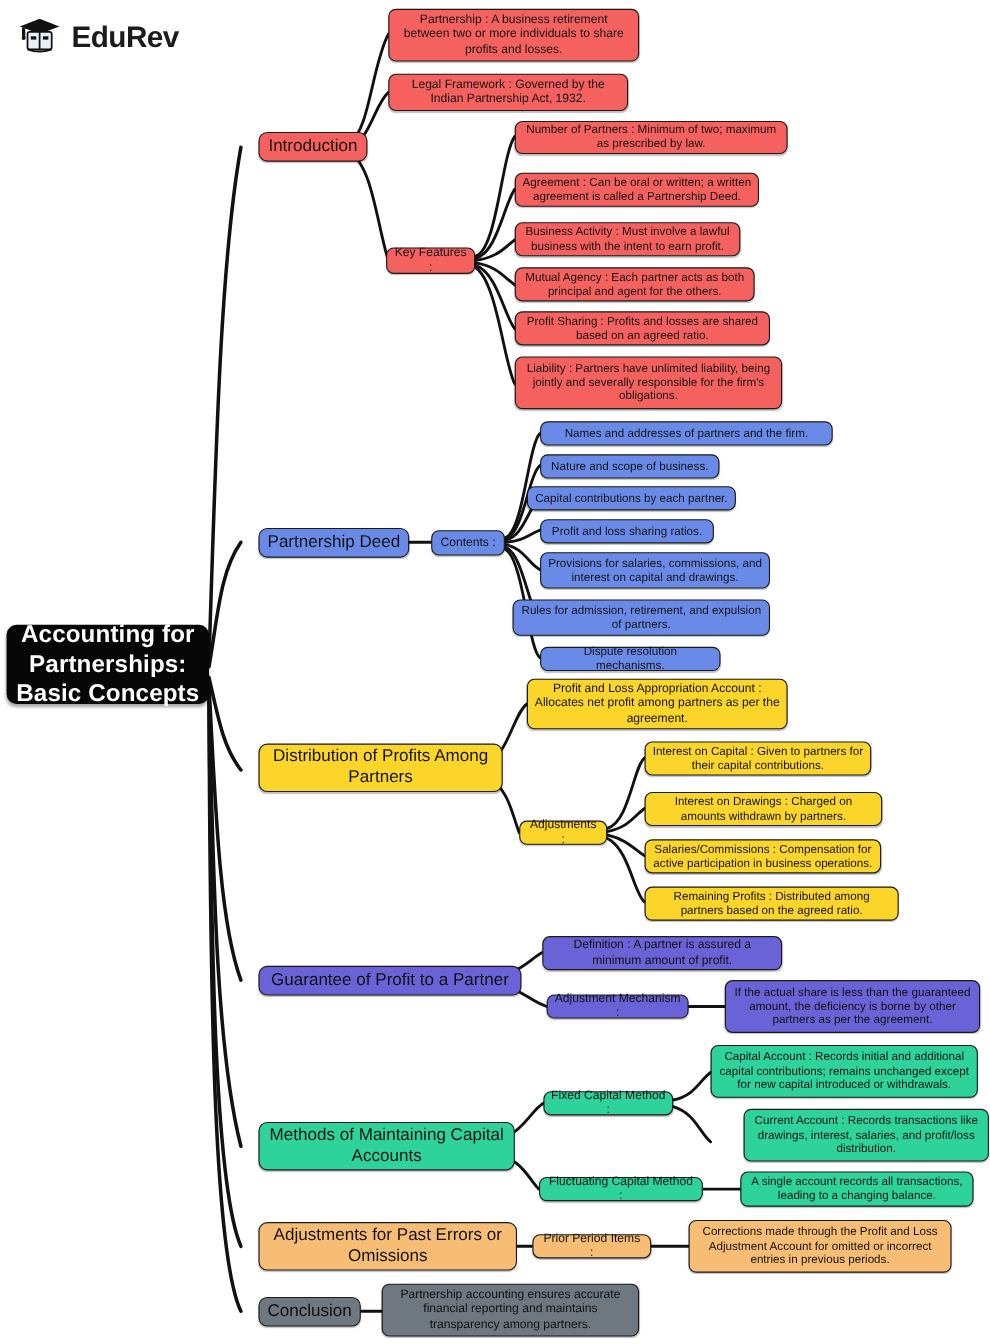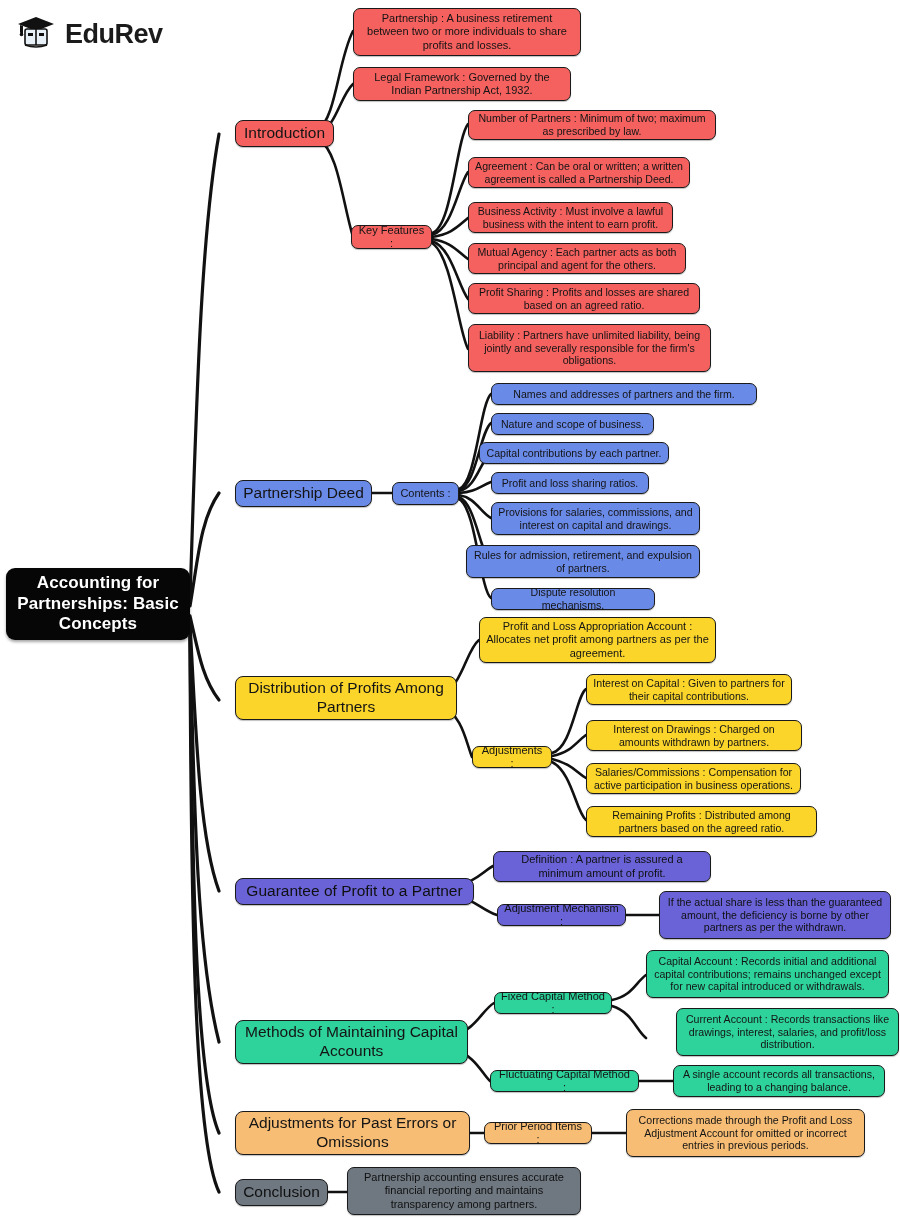--- a/index.html
+++ b/index.html
@@ -21,21 +21,21 @@
   
   .node{
     position:absolute;box-sizing:border-box;
     border:1.6px solid #1a1a1a;border-radius:7px;
     display:flex;align-items:center;justify-content:center;
     text-align:center;color:#141414;
     padding:3px 6px;line-height:1.22;
     box-shadow:0 1px 1px rgba(0,0,0,.25);
   }
   .root{
-    background:#060606;color:#ffffff;font-weight:700;font-size:17px;
+    background:#060606;color:#ffffff;font-weight:700;font-size:22px;
     border-radius:9px;border:none;letter-spacing:.1px;
     box-shadow:0 2px 3px rgba(0,0,0,.35);
   }
   .lvl1{font-size:15.5px;border-radius:8px;border-width:1.8px;margin-left:16px;}
   .lvl2{font-size:11px;}
   .lvl3{font-size:10.6px;}
 
   .c-red{background:#f4615f;}
   .c-blue{background:#6a8ae8;}
   .c-yellow{background:#fbd52a;}
@@ -176,21 +176,21 @@
   <div class="node lvl3 c-yellow" style="left:586px;top:763px;width:215px;height:31px;">Salaries/Commissions : Compensation for active participation in business operations.</div>
 
   <div class="node lvl3 c-yellow" style="left:586px;top:806px;width:231px;height:31px;">Remaining Profits : Distributed among partners based on the agreed ratio.</div>
 
   <div class="node lvl1 c-purple" style="left:219px;top:878px;width:239px;height:27px;">Guarantee of Profit to a Partner</div>
 
   <div class="node lvl2 c-purple" style="left:493px;top:851px;width:218px;height:31px;">Definition : A partner is assured a minimum amount of profit.</div>
 
   <div class="node lvl2 c-purple" style="left:497px;top:904px;width:129px;height:22px;">Adjustment Mechanism :</div>
 
-  <div class="node lvl3 c-purple" style="left:659px;top:891px;width:232px;height:48px;">If the actual share is less than the guaranteed amount, the deficiency is borne by other partners as per the withdrawn.</div>
+  <div class="node lvl3 c-purple" style="left:659px;top:891px;width:232px;height:48px;">If the actual share is less than the guaranteed amount, the deficiency is borne by other partners as per the agreement.</div>
 
   <div class="node lvl1 c-green" style="left:219px;top:1020px;width:233px;height:44px;">Methods of Maintaining Capital Accounts</div>
 
   <div class="node lvl2 c-green" style="left:494px;top:992px;width:118px;height:22px;">Fixed Capital Method :</div>
 
   <div class="node lvl3 c-green" style="left:646px;top:950px;width:243px;height:48px;">Capital Account : Records initial and additional capital contributions; remains unchanged except for new capital introduced or withdrawals.</div>
 
   <div class="node lvl3 c-green" style="left:676px;top:1008px;width:223px;height:48px;">Current Account : Records transactions like drawings, interest, salaries, and profit/loss distribution.</div>
 
   <div class="node lvl2 c-green" style="left:490px;top:1070px;width:149px;height:22px;">Fluctuating Capital Method :</div>

